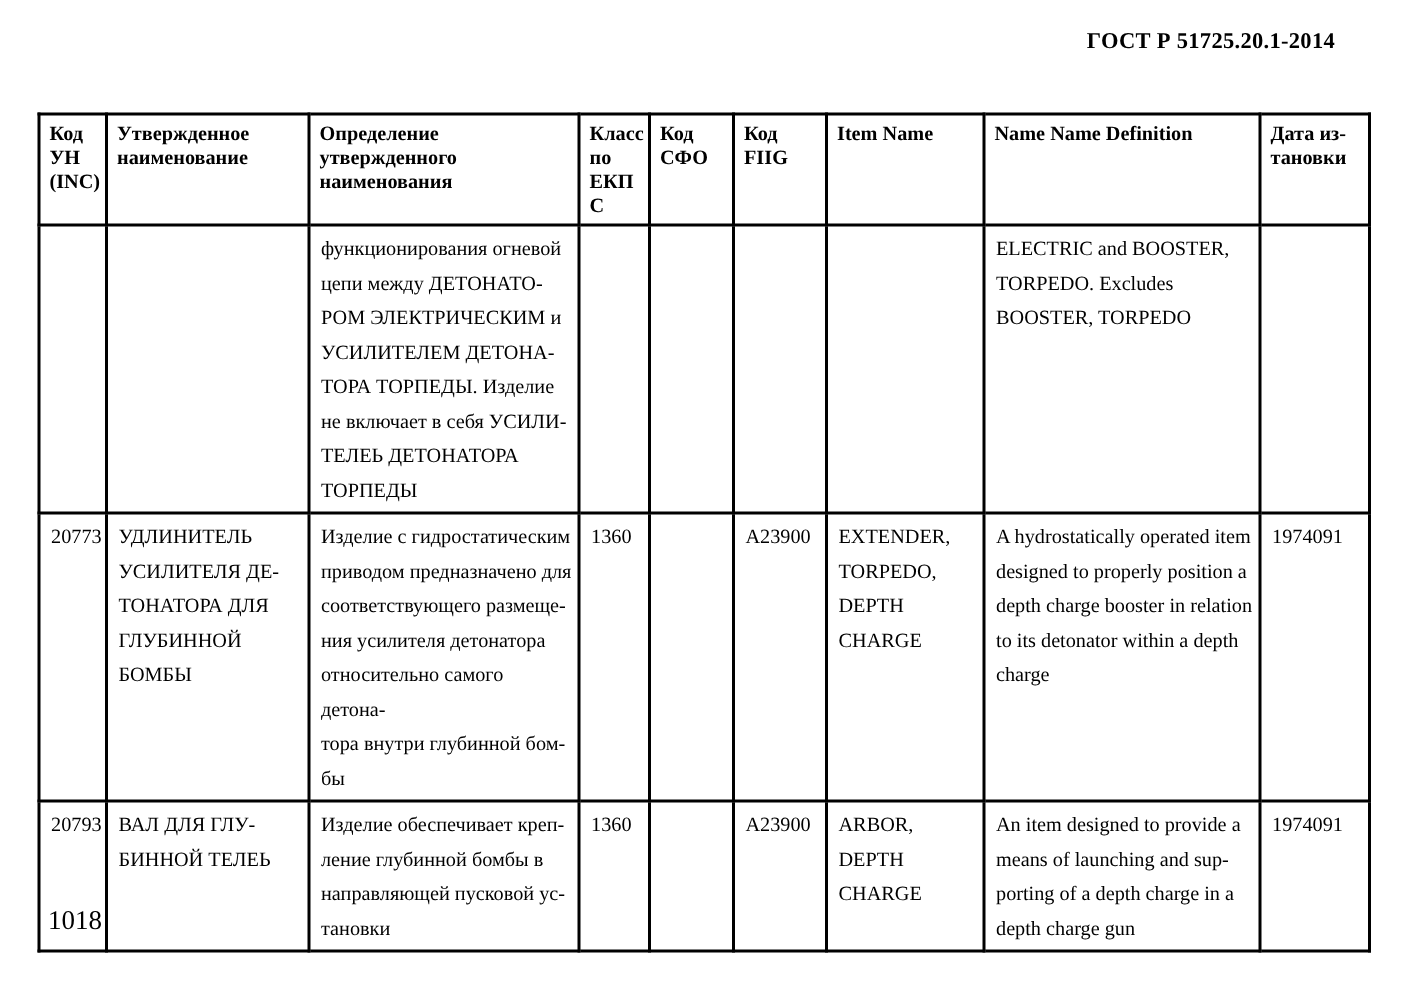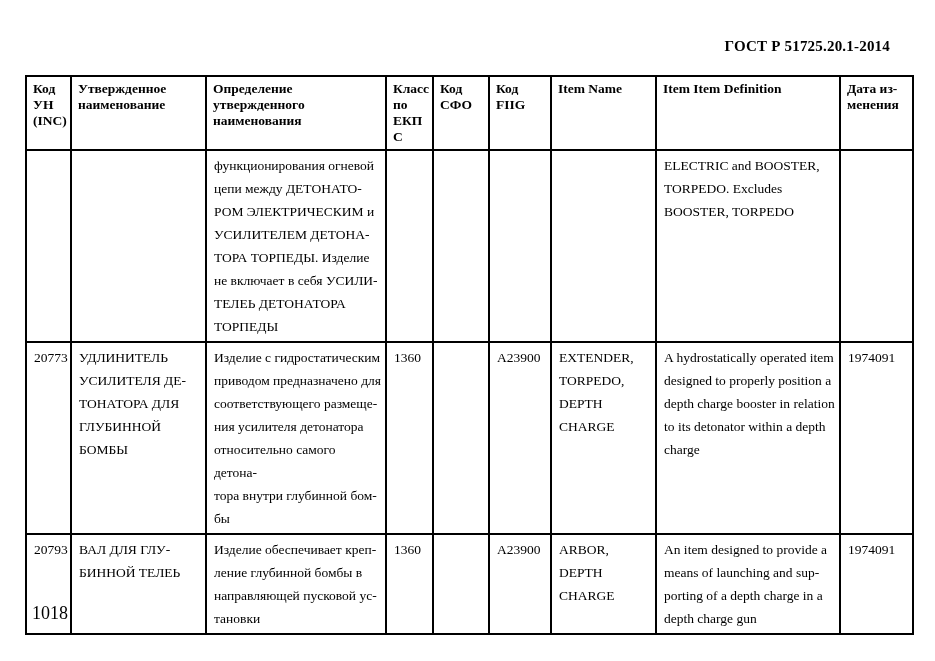--- a/index.html
+++ b/index.html
@@ -11,21 +11,21 @@
   }
   .page {
     position: relative;
     width: 935px;
     height: 661px;
     background: #ffffff;
     overflow: hidden;
   }
   .doc-header {
     position: absolute;
-    top: 38px;
+    top: 20px;
     right: 45px;
     font-size: 15px;
     font-weight: bold;
     letter-spacing: 0.2px;
   }
   table.gost-table {
     position: absolute;
     left: 25px;
     top: 75px;
     width: 887px;
@@ -95,23 +95,23 @@
 наименования</th>
         <th>Класс
 по
 ЕКП
 С</th>
         <th>Код
 СФО</th>
         <th>Код
 FIIG</th>
         <th>Item Name</th>
-        <th>Item Item Definition</th>
+        <th>Name Name Definition</th>
         <th>Дата из-
-менения</th>
+тановки</th>
       </tr>
     </thead>
     <tbody>
       <tr class="body-row-0">
         <td></td>
         <td></td>
         <td>функционирования огневой
 цепи между ДЕТОНАТО-
 РОМ ЭЛЕКТРИЧЕСКИМ и
 УСИЛИТЕЛЕМ ДЕТОНА-

